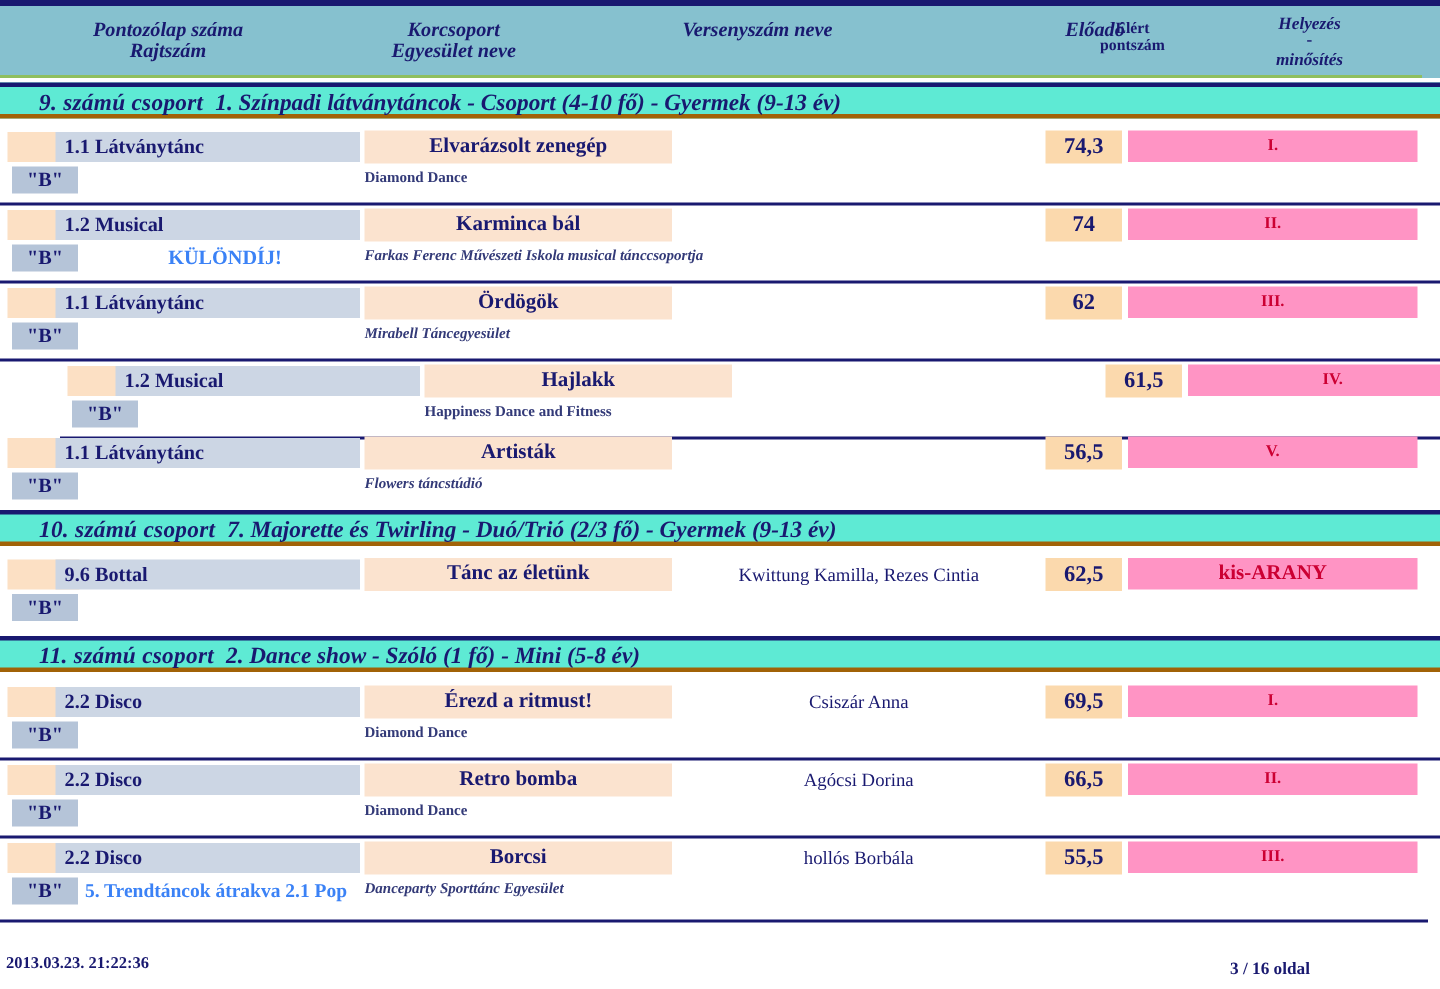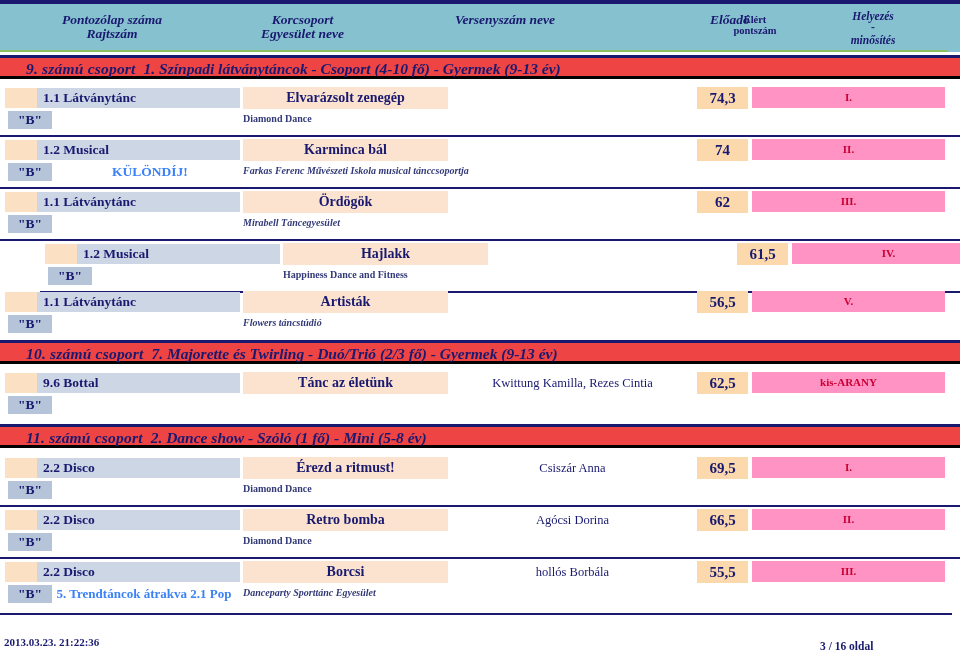--- a/index.html
+++ b/index.html
@@ -48,23 +48,23 @@
   .hdr-e { left: 712px; top: 10px; width: 86px;  font-size: 10.5px; font-style: normal; }
   .hdr-f { left: 818px; top: 6px;  width: 110px; font-size: 11.5px; }
   .hdr-f .dash { font-style: normal; font-weight: bold; display: block; line-height: 1.0; }
 
   
   .group-band {
     position: absolute;
     left: 0;
     width: 960px;
     height: 24px;
-    background: #ef4444;
+    background: #5eead4;
     border-top: 3px solid #191970;
-    border-bottom: 3px solid #000000;
+    border-bottom: 3px solid #a16207;
     box-sizing: border-box;
   }
   .group-band .gt {
     position: absolute;
     left: 26px;
     top: 2px;
     font-size: 15.5px;
     font-weight: bold;
     font-style: italic;
     color: #191970;
@@ -184,21 +184,21 @@
     font-weight: bold;
     text-align: center;
     line-height: 22px;
   }
   
   .c-place {
     left: 752px; top: 2px;
     width: 193px; height: 21px;
     background: #ff94c4;
     color: #cc0033;
-    font-size: 11px;
+    font-size: 14px;
     font-weight: bold;
     text-align: center;
     line-height: 21px;
   }
   .c-place.rank { font-size: 11px; }
 
   
   .footer-rule {
     position: absolute;
     left: 0;

